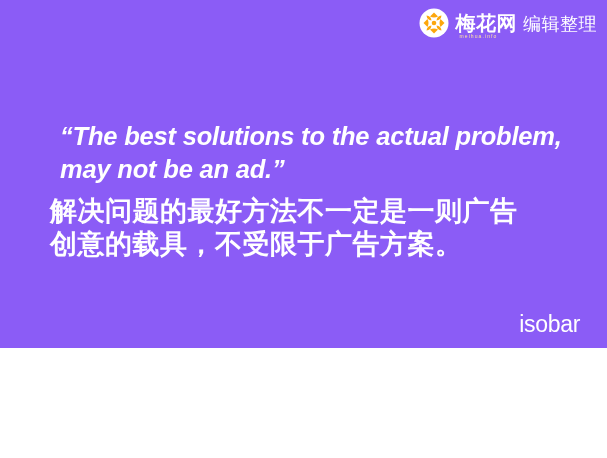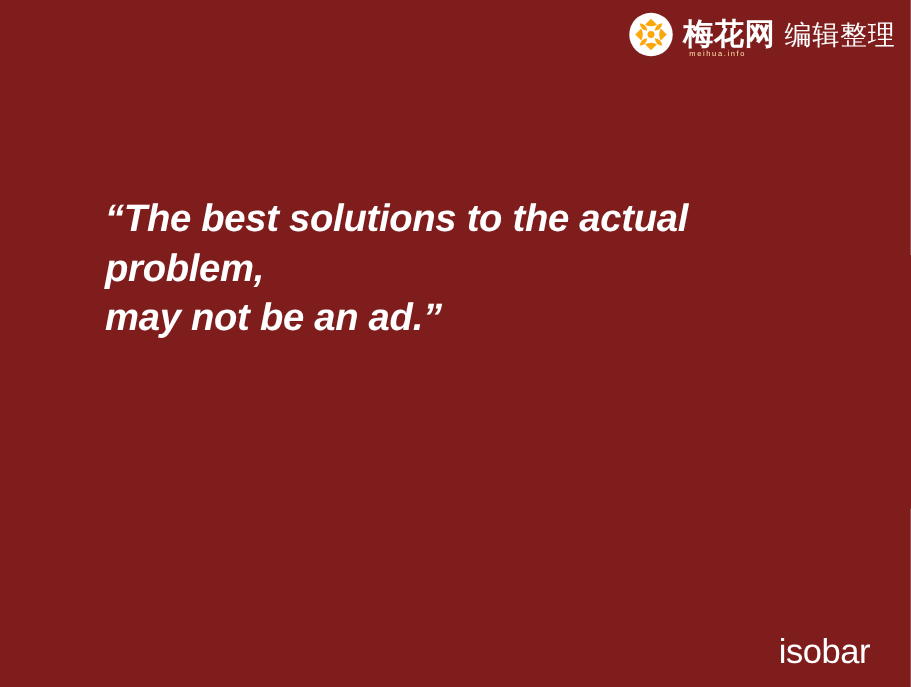--- a/index.html
+++ b/index.html
@@ -9,22 +9,22 @@
   body {
     width: 607px;
     height: 458px;
     overflow: hidden;
     font-family: "Liberation Sans", sans-serif;
   }
 
   #slide {
     position: relative;
     width: 607px;
-    height: 458px;
-    background: #7f1d1d;
+    height: 348px;
+    background: #8b5cf6;
     overflow: hidden;
   }
 
   
   .credit {
     position: absolute;
     top: 6px;
     right: 10px;
     display: flex;
     align-items: center;
@@ -87,21 +87,21 @@
   }
 
   .quote-en {
     color: #ffffff;
     font-style: italic;
     font-weight: 700;
     font-size: 25.5px;
     line-height: 33px;
     letter-spacing: -0.2px;
     white-space: pre-line;
-    margin: 18px;
+    margin: 8px;
   }
 
   .quote-cn {
     color: #ffffff;
     font-weight: 700;
     font-size: 27px;
     line-height: 33px;
     letter-spacing: 0.5px;
     white-space: pre-line;
     margin: 5px 0 0 -2px;
@@ -150,17 +150,19 @@
         <span class="credit-action">编辑整理</span>
       </span>
       <span class="brand-url">meihua.info</span>
     </span>
 
   </div>
 
   <div class="quote-block">
     <p class="quote-en">“The best solutions to the actual problem,
  may not be an ad.”</p>
+    <p class="quote-cn">解决问题的最好方法不一定是一则广告
+创意的载具，不受限于广告方案。</p>
   </div>
 
   <div class="agency">isobar</div>
 
 </div>
 
 </body></html>

